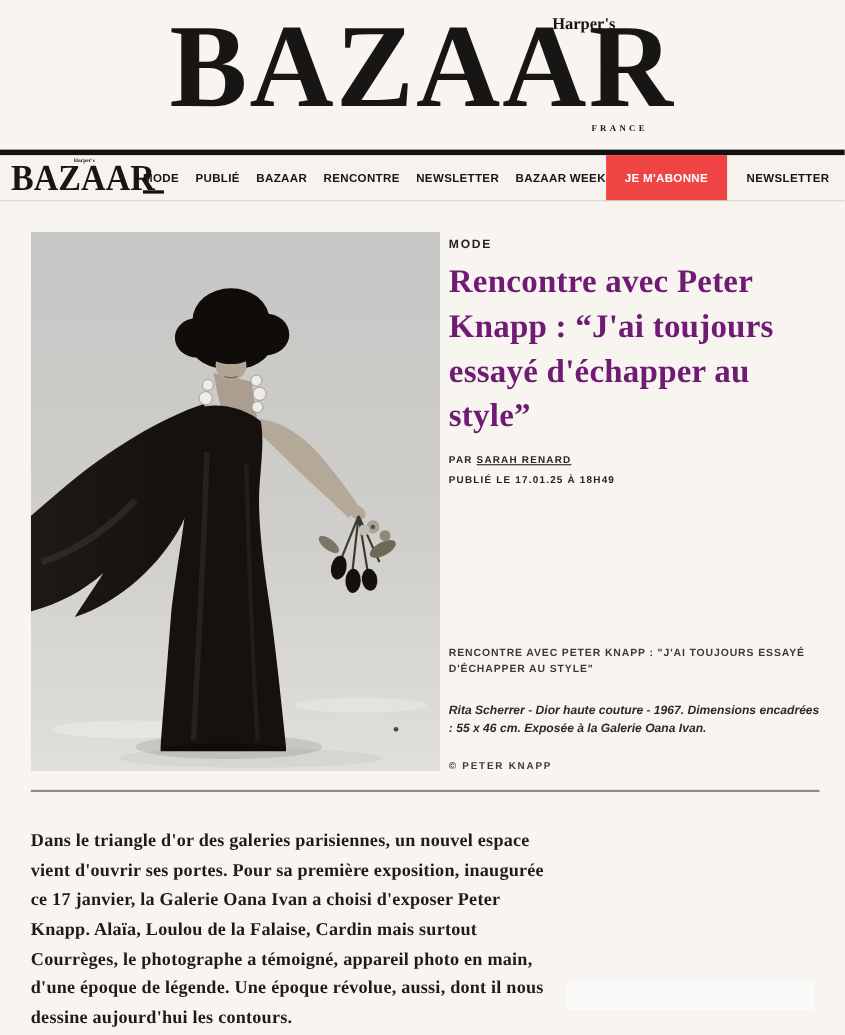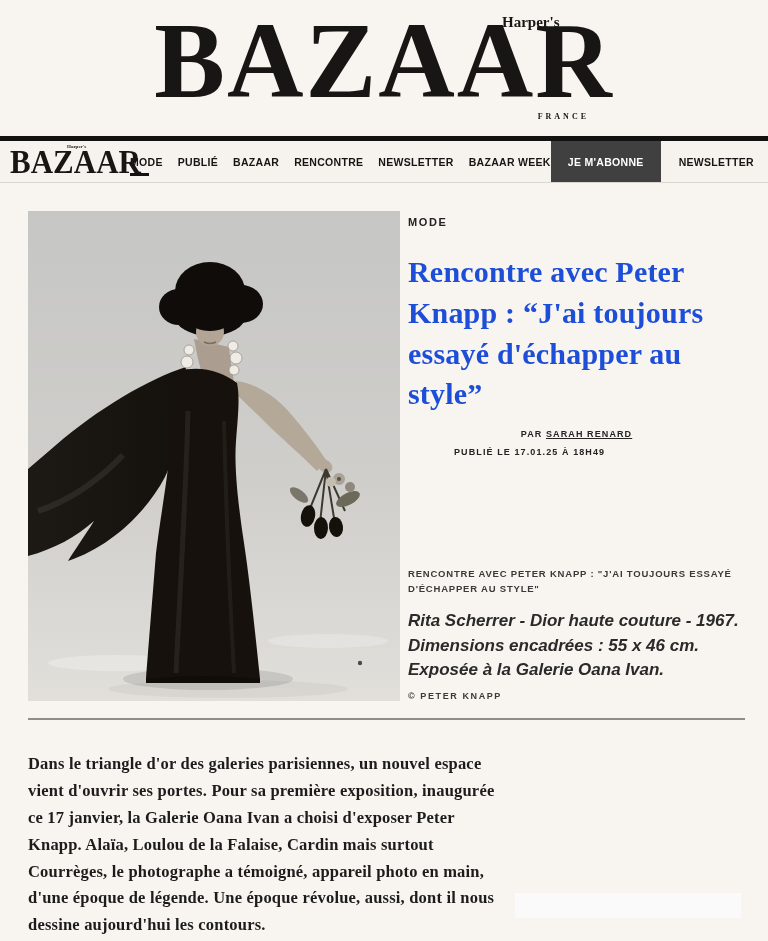--- a/index.html
+++ b/index.html
@@ -33,48 +33,48 @@
     padding-left:10px; cursor:pointer; }
   .nav-logo .nl-brand { font-family:"Liberation Serif", serif; font-weight:bold;
     font-size:31px; letter-spacing:0; color:#181614; line-height:1; transform:scaleY(1.08); }
   .nav-logo .nl-harpers { position:absolute; left:67px; top:3px;
     font-family:"Liberation Serif", serif; font-weight:bold; font-size:5px; color:#181614; }
   .nav-links { display:flex; align-items:center; gap:15px; padding-left:12px; flex:1; }
   .nav-item { position:relative; font-size:10.5px; font-weight:bold;
     letter-spacing:.3px; color:#151515; cursor:pointer; padding:14px 0; }
   .nav-item.active::after { content:""; position:absolute; left:0; bottom:6px;
     width:19px; height:3px; background:#121212; }
-  .subscribe-btn { background:#404040; color:#fff; border:none;
+  .subscribe-btn { background:#ef4444; color:#fff; border:none;
     font-family:"Liberation Sans", sans-serif; font-size:10.5px; font-weight:bold;
     letter-spacing:.3px; padding:0 17px; cursor:pointer; }
   .newsletter { display:flex; align-items:center; font-size:10.5px; font-weight:bold;
     letter-spacing:.3px; color:#151515; padding:0 14px 0 18px; cursor:pointer; }
 
   
   .main { padding:28px 23px 0 28px; }
   .hero { display:flex; gap:8px; }
   .photo-wrap { width:372px; height:490px; flex:none; }
   .photo-wrap svg { display:block; width:372px; height:490px; }
 
   .head-col { width:337px; display:flex; flex-direction:column; padding-top:5px; }
   .category { font-size:11px; font-weight:bold; letter-spacing:1.6px; color:#222; }
-  .title { margin-top:24px; font-family:"Liberation Serif", serif; font-weight:bold;
-    font-size:30px; line-height:1.36; color:#1d4ed8; letter-spacing:.2px; }
+  .title { margin-top:8px; font-family:"Liberation Serif", serif; font-weight:bold;
+    font-size:30px; line-height:1.36; color:#701a75; letter-spacing:.2px; }
   .byline { margin-top:14px; font-size:9px; font-weight:bold;
-    letter-spacing:1.1px; color:#242424;text-align:center; }
+    letter-spacing:1.1px; color:#242424; }
   .byline a { color:#242424; text-decoration:underline; cursor:pointer; }
   .published { margin-top:8px; font-size:9px; font-weight:bold;
-    letter-spacing:1.1px; color:#242424;margin-left:46px; }
+    letter-spacing:1.1px; color:#242424; }
 
   .caption-block { margin-top:auto; }
   .caption-title { font-size:9.5px; font-weight:bold; letter-spacing:.8px;
     line-height:1.65; color:#3a3a3a; }
-  .caption-details { margin-top:12px; font-size:17px; font-style:italic; font-weight:bold;
+  .caption-details { margin-top:22px; font-size:11px; font-style:italic; font-weight:bold;
     line-height:1.45; color:#2a2a2a; }
-  .credit { margin-top:8px; font-size:9px; font-weight:bold;
+  .credit { margin-top:20px; font-size:9px; font-weight:bold;
     letter-spacing:1.6px; color:#3a3a3a; }
 
   .rule-top { margin-top:17px; width:717px; height:2px; background:#8f8d89; }
   .body-text { margin-top:31px; width:472px;
     font-family:"Liberation Serif", serif; font-weight:bold;
     font-size:16.5px; line-height:1.63; color:#1c1c1c; letter-spacing:.2px; }
 
   .bottom-overlay { position:absolute; left:515px; top:893px; width:226px; height:25px;
     background:#fbfafa; }
 </style>

